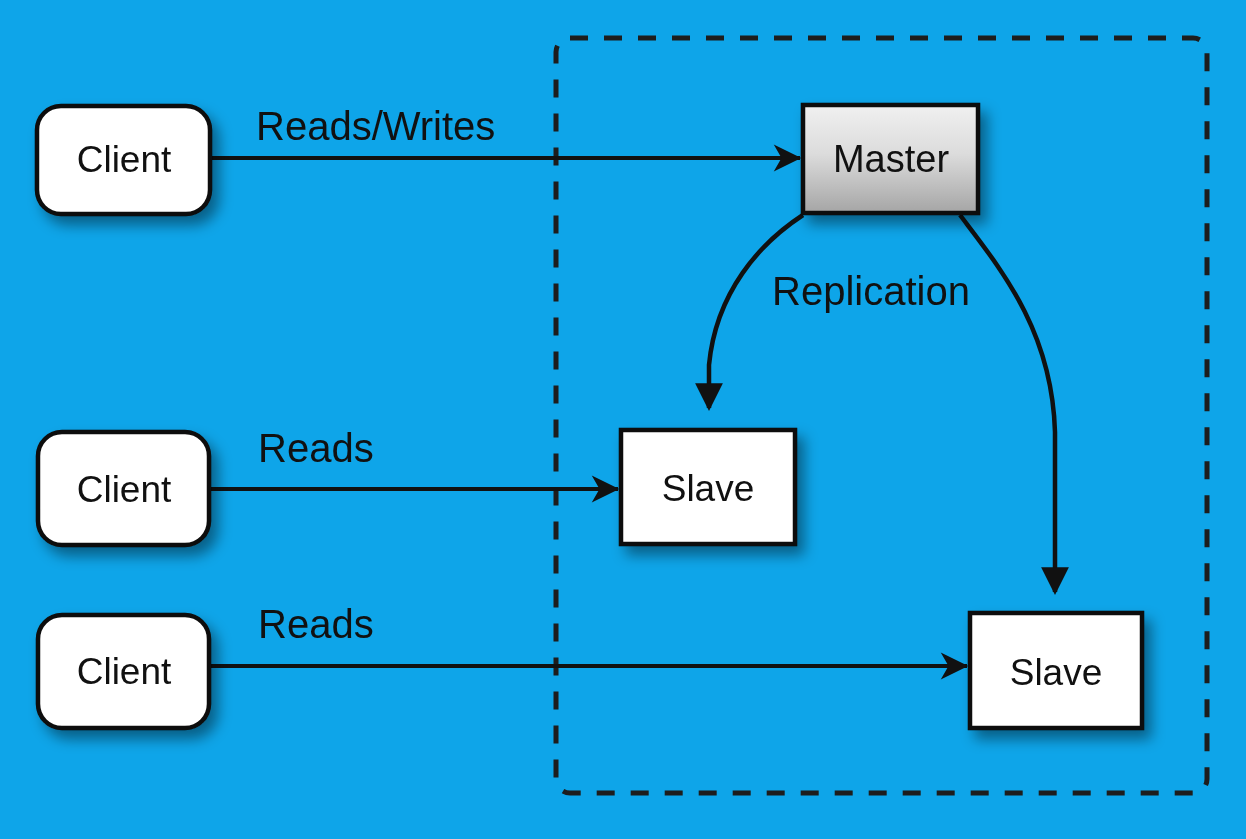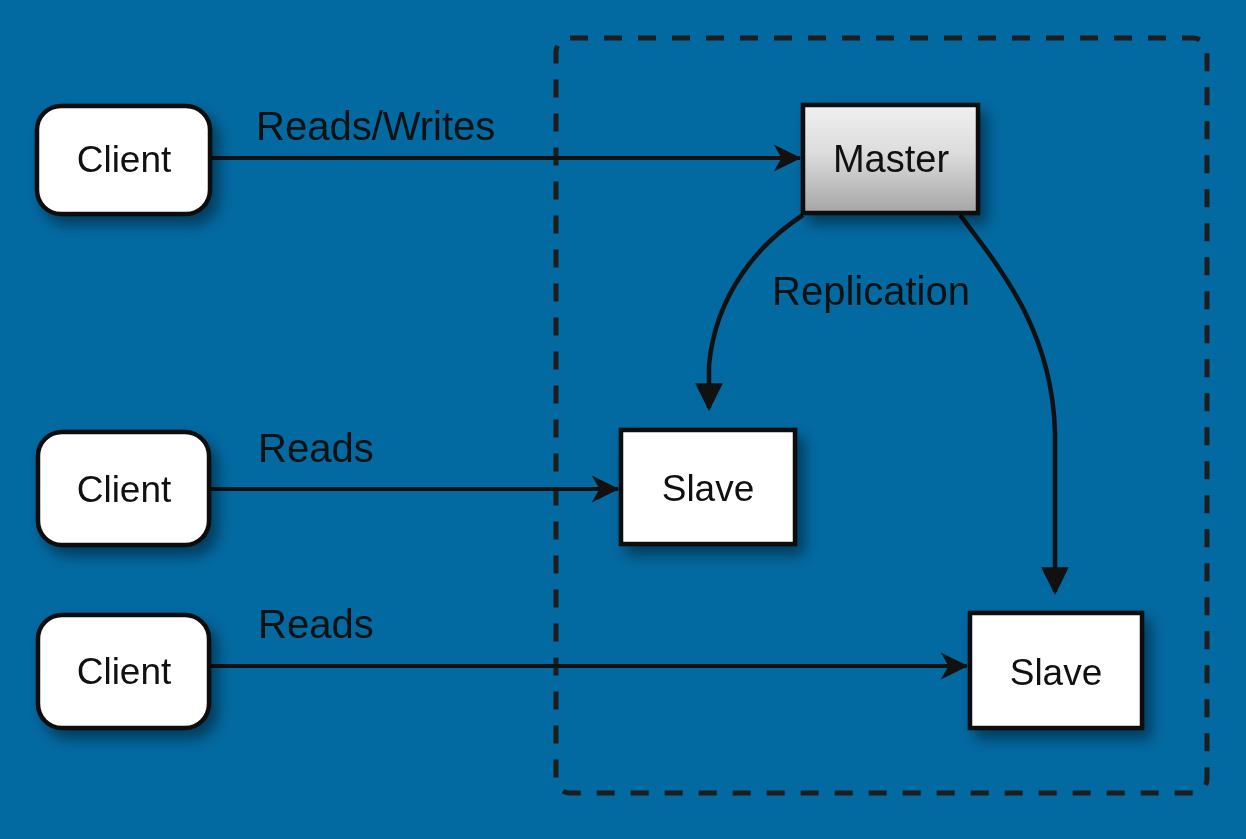--- a/index.html
+++ b/index.html
@@ -8,21 +8,21 @@
     padding: 0;
     background: #ffffff;
   }
   body {
     font-family: "Liberation Sans", "DejaVu Sans", sans-serif;
   }
   #canvas {
     position: relative;
     width: 1246px;
     height: 839px;
-    background: #0369a1;
+    background: #0ea5e9;
     overflow: hidden;
   }
   #diagram-svg {
     position: absolute;
     top: 0;
     left: 0;
     width: 1246px;
     height: 839px;
     display: block;
   }

